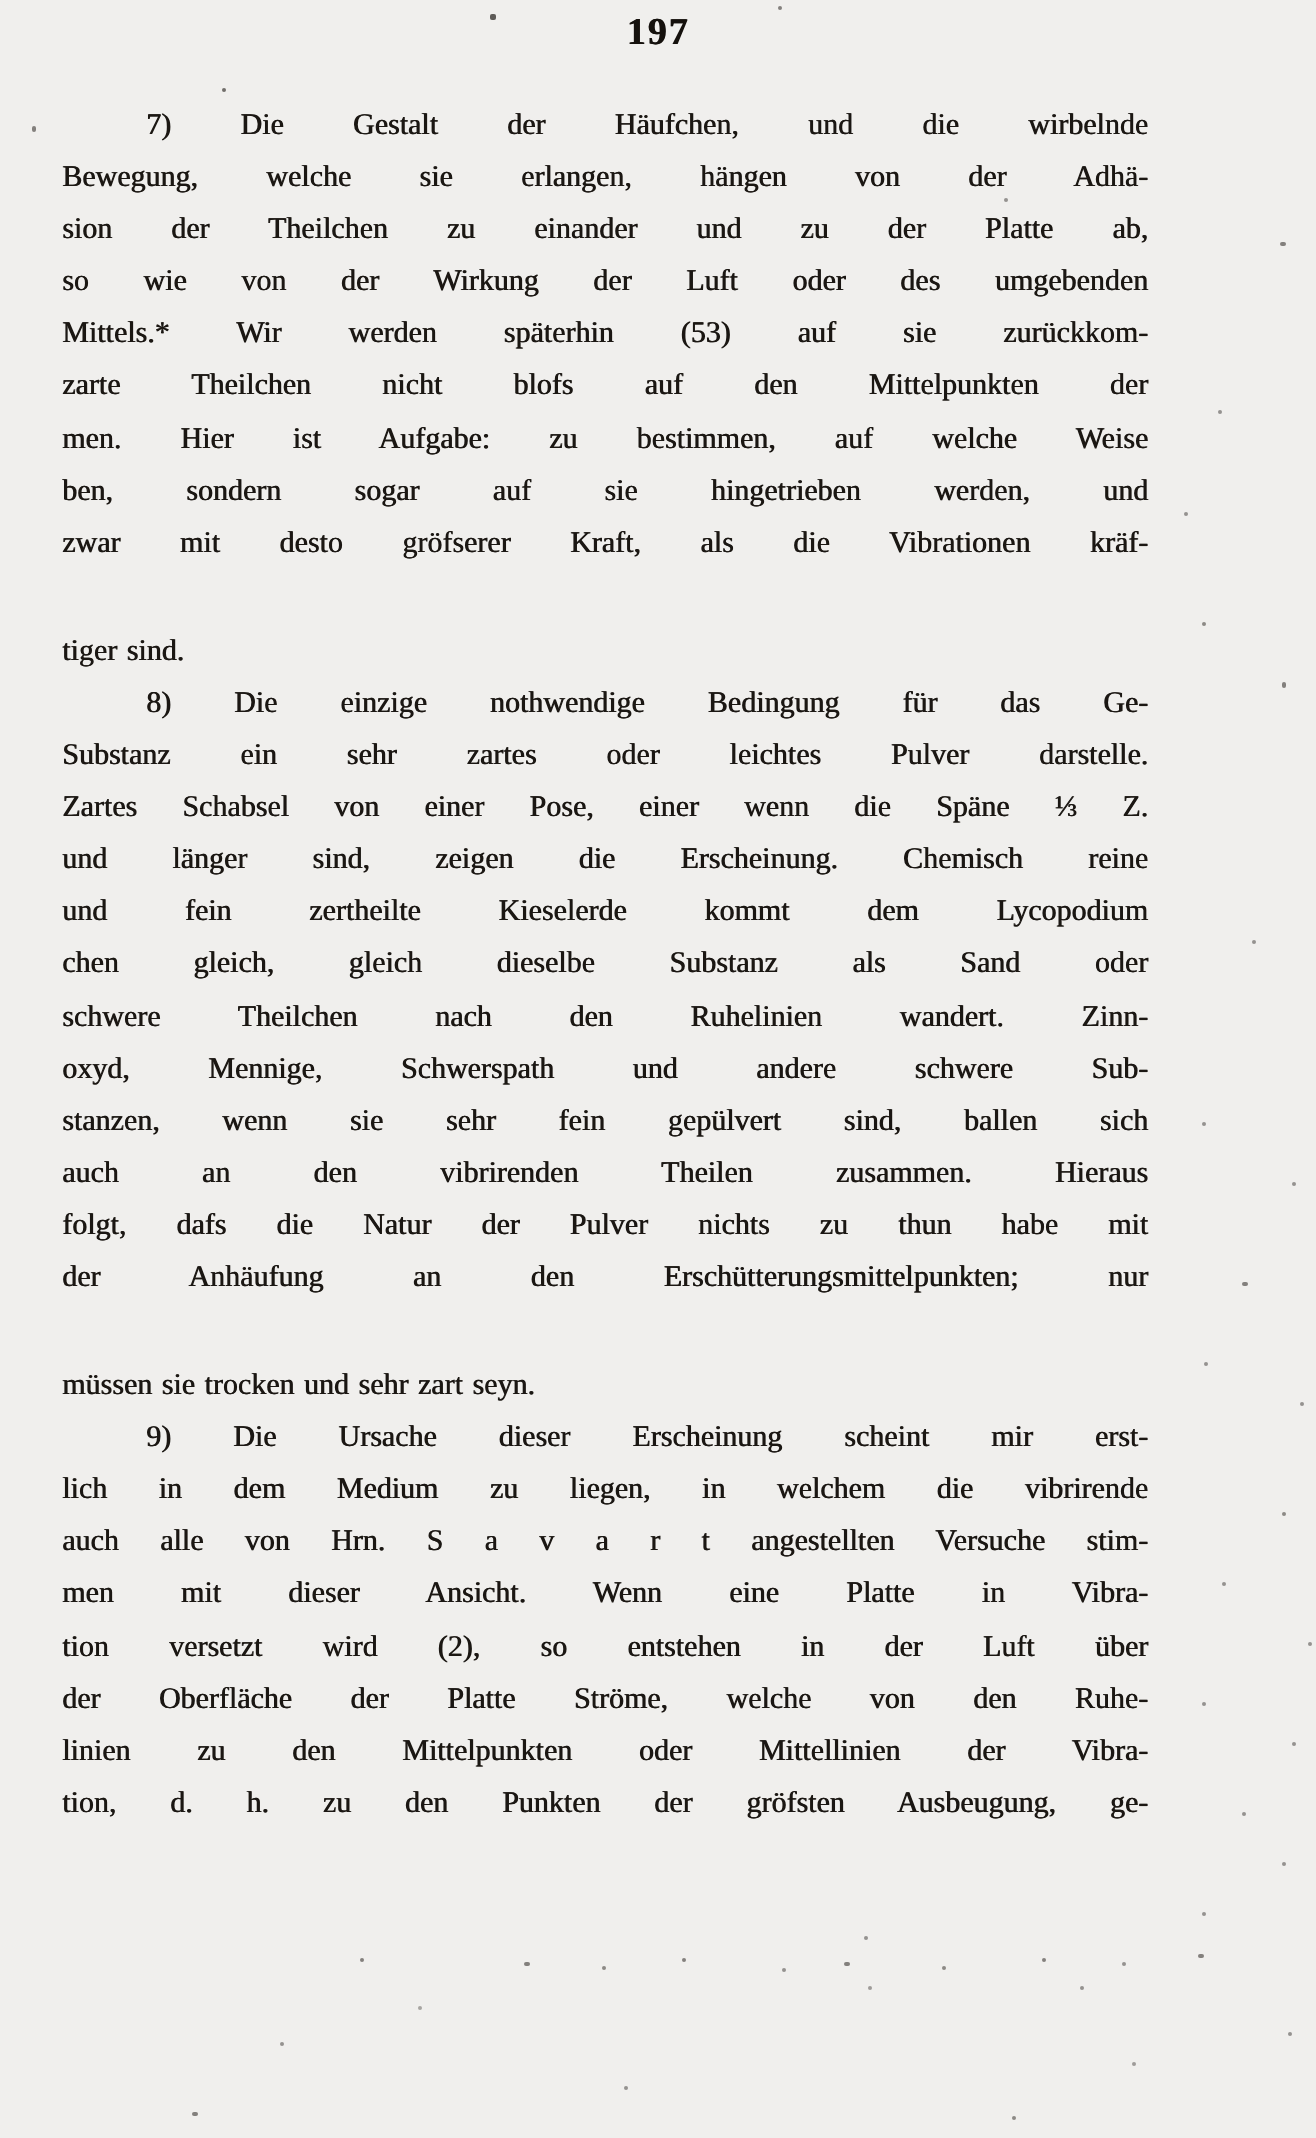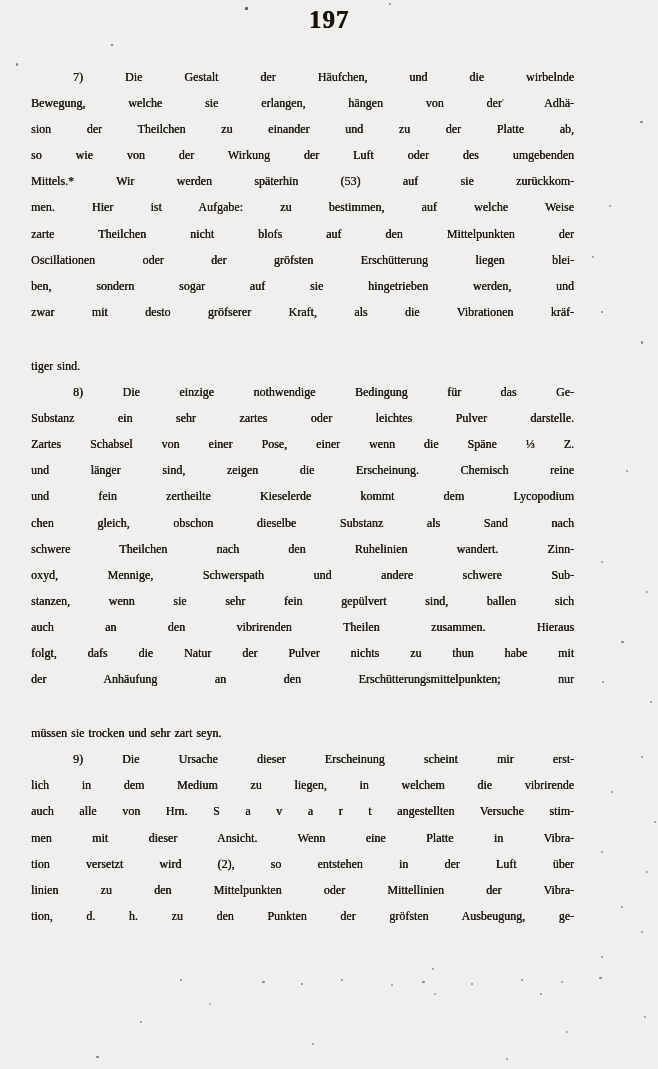--- a/index.html
+++ b/index.html
@@ -18,32 +18,32 @@
     position: absolute;
     inset: 0;
     color: #1b1713;
   }
   .page-number {
     position: absolute;
     top: 6px;
     left: 0;
     width: 100%;
     text-align: center;
-    font-size: 25px;
+    font-size: 19px;
     font-weight: bold;
     letter-spacing: 1px;
     color: #15110d;
     text-shadow: 0.4px 0 0 currentColor;
   }
   .text-block {
     position: absolute;
-    top: 64px;
+    top: 50px;
     left: 31px;
     width: 543px;
-    font-size: 12px;
+    font-size: 15px;
     color: #1b1713;
     
     text-shadow: 0.35px 0 0 currentColor;
   }
   .paragraph { margin: 0; padding: 0; }
   .line {
     height: 26.1px;
     line-height: 26.1px;
     text-align: justify;
     text-align-last: justify;
@@ -71,48 +71,48 @@
 <div class="page">
   <div class="page-number">197</div>
 
   <div class="text-block" id="text-block">
       <div class="paragraph">
         <div class="line first">7) Die Gestalt der Häufchen, und die wirbelnde</div>
         <div class="line">Bewegung, welche sie erlangen, hängen von der Adhä-</div>
         <div class="line">sion der Theilchen zu einander und zu der Platte ab,</div>
         <div class="line">so wie von der Wirkung der Luft oder des umgebenden</div>
         <div class="line">Mittels.* Wir werden späterhin (53) auf sie zurückkom-</div>
+        <div class="line">zarte Theilchen nicht blofs auf den Mittelpunkten der</div>
         <div class="line">men. Hier ist Aufgabe: zu bestimmen, auf welche Weise</div>
-        <div class="line">zarte Theilchen nicht blofs auf den Mittelpunkten der</div>
-        <div class="line">Oscillationen oder der gröfsten Erschütterung liegen blei-</div>
         <div class="line">ben, sondern sogar auf sie hingetrieben werden, und</div>
         <div class="line">zwar mit desto gröfserer Kraft, als die Vibrationen kräf-</div>
         <div class="line short">tiger sind.</div>
       </div>
       <div class="paragraph">
         <div class="line first">8) Die einzige nothwendige Bedingung für das Ge-</div>
         <div class="line">Substanz ein sehr zartes oder leichtes Pulver darstelle.</div>
         <div class="line">Zartes Schabsel von einer Pose, einer wenn die Späne ⅓ Z.</div>
         <div class="line">und länger sind, zeigen die Erscheinung. Chemisch reine</div>
         <div class="line">und fein zertheilte Kieselerde kommt dem Lycopodium</div>
-        <div class="line">chen gleich, obschon dieselbe Substanz als Sand nach</div>
+        <div class="line">chen gleich, gleich dieselbe Substanz als Sand oder</div>
         <div class="line">schwere Theilchen nach den Ruhelinien wandert. Zinn-</div>
         <div class="line">oxyd, Mennige, Schwerspath und andere schwere Sub-</div>
         <div class="line">stanzen, wenn sie sehr fein gepülvert sind, ballen sich</div>
         <div class="line">auch an den vibrirenden Theilen zusammen. Hieraus</div>
         <div class="line">folgt, dafs die Natur der Pulver nichts zu thun habe mit</div>
         <div class="line">der Anhäufung an den Erschütterungsmittelpunkten; nur</div>
         <div class="line short">müssen sie trocken und sehr zart seyn.</div>
       </div>
       <div class="paragraph">
         <div class="line first">9) Die Ursache dieser Erscheinung scheint mir erst-</div>
         <div class="line">lich in dem Medium zu liegen, in welchem die vibrirende</div>
         <div class="line">auch alle von Hrn. S a v a r t angestellten Versuche stim-</div>
         <div class="line">men mit dieser Ansicht.  Wenn eine Platte in Vibra-</div>
         <div class="line">tion versetzt wird (2), so entstehen in der Luft über</div>
+        <div class="line">der Oberfläche der Platte Ströme, welche von den Ruhe-</div>
         <div class="line">linien zu den Mittelpunkten oder Mittellinien der Vibra-</div>
         <div class="line">tion, d. h. zu den Punkten der gröfsten Ausbeugung, ge-</div>
       </div>
     </div>
 
   <div id="noise-layer">
       <div class="speck" style="left: 245px; top: 7px; width: 3px; height: 3px; opacity: 0.8;"></div>
       <div class="speck" style="left: 389px; top: 3px; width: 2px; height: 2px; opacity: 0.6;"></div>
       <div class="speck" style="left: 111px; top: 44px; width: 2px; height: 2px; opacity: 0.7;"></div>
       <div class="speck" style="left: 502px; top: 99px; width: 2px; height: 2px; opacity: 0.5;"></div>

